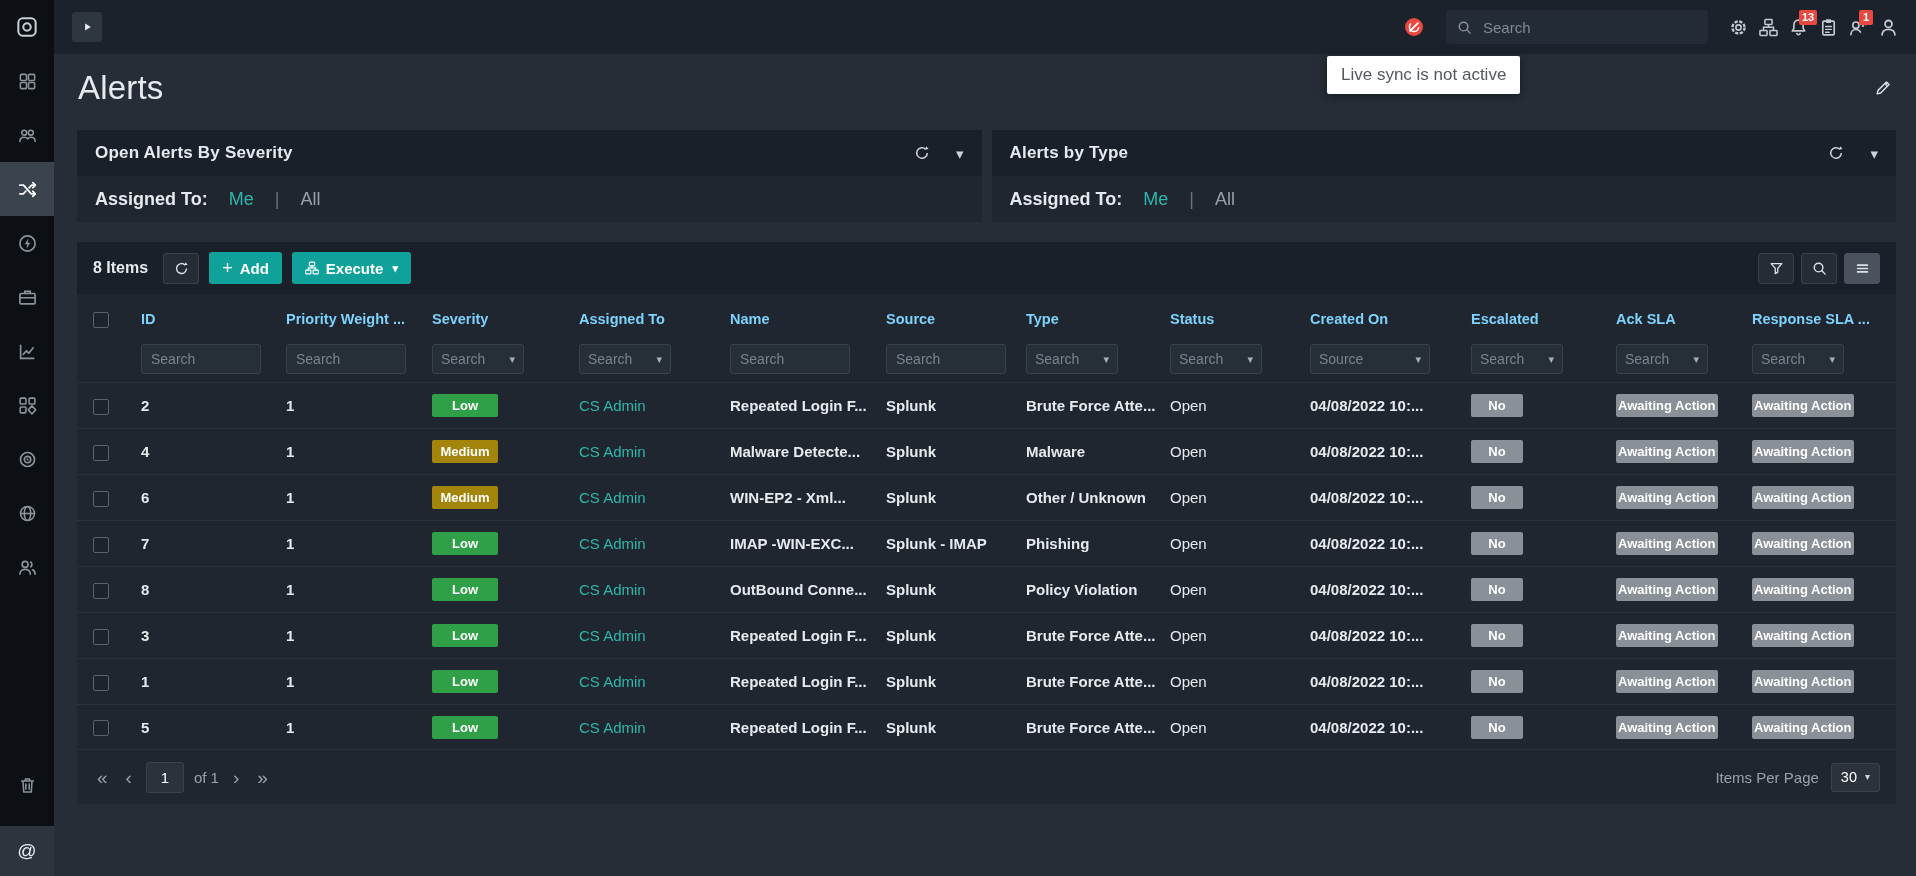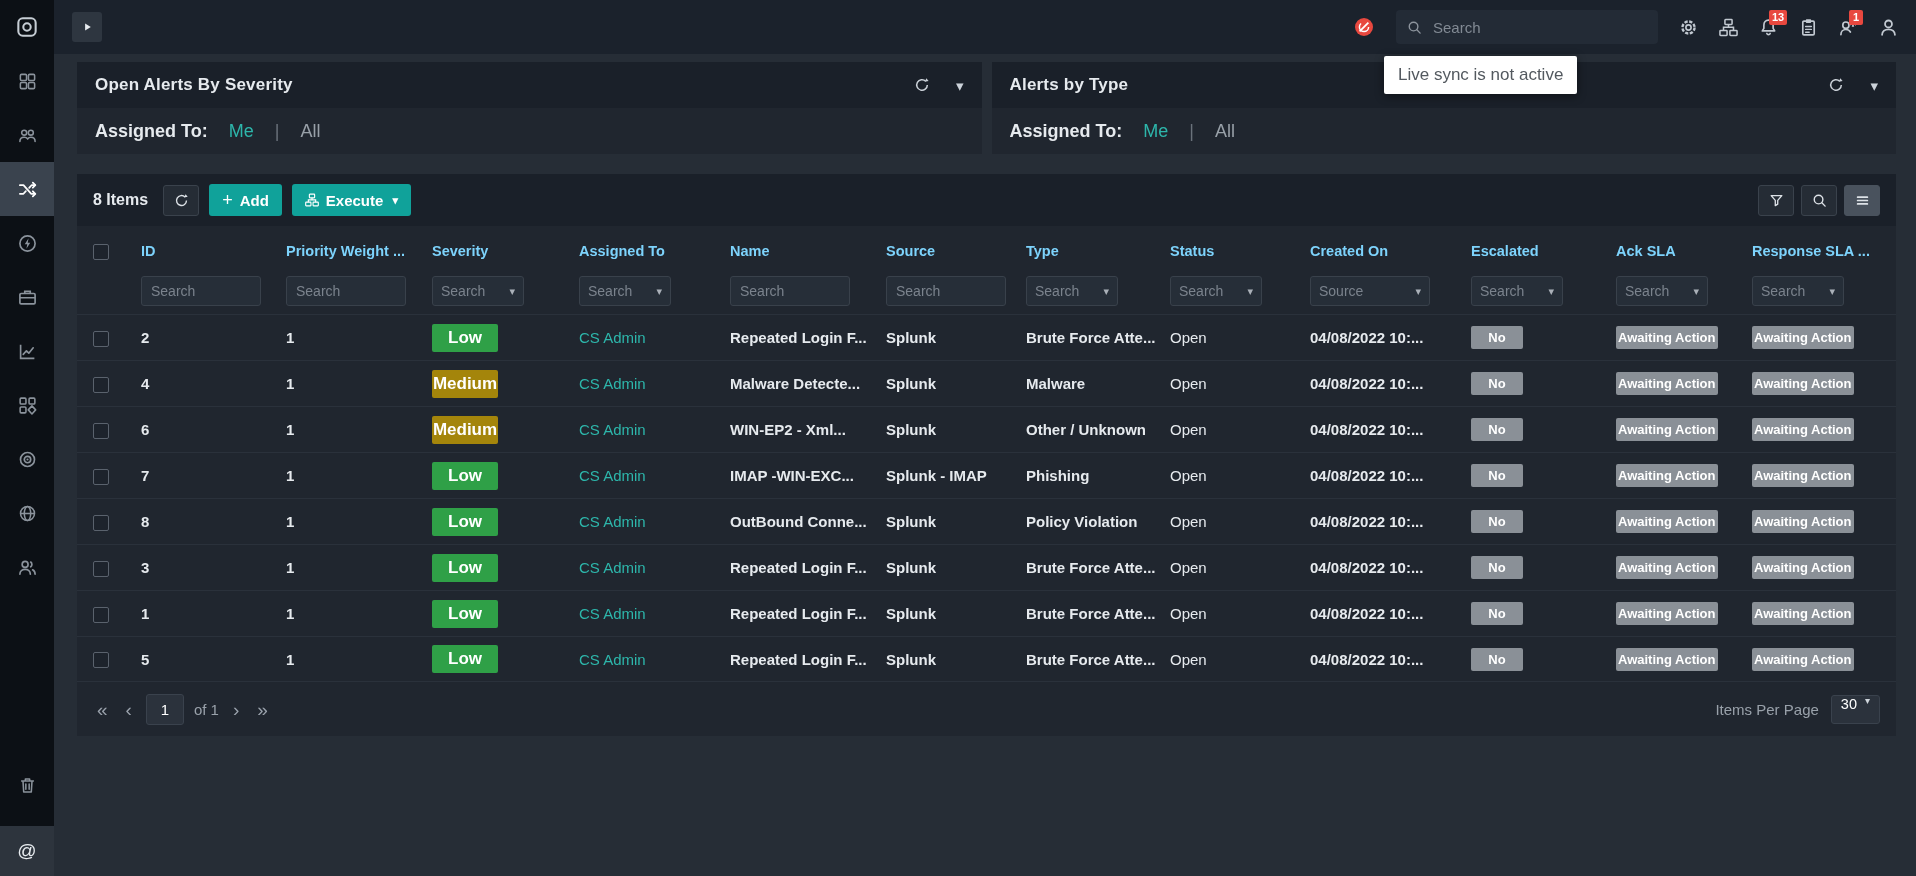--- a/index.html
+++ b/index.html
@@ -28,30 +28,30 @@
   .main{flex:1;display:flex;flex-direction:column;position:relative;min-width:0}
   .topbar{height:54px;background:#1b222c;display:flex;align-items:center;padding:0 18px;gap:14px;flex-shrink:0}
   .expand-btn{width:30px;height:30px;background:#2e3640;border:none;border-radius:3px;color:#e8ecf0;display:flex;align-items:center;justify-content:center;cursor:pointer;padding:0}
   .expand-btn .icon{width:12px;height:12px}
   .topbar-right{margin-left:auto;display:flex;align-items:center;gap:21px}
   .live-icon{display:flex;cursor:pointer}
   .search-box{width:262px;height:34px;background:#232b36;border-radius:4px;display:flex;align-items:center;padding:0 11px;gap:9px;color:#8d949d}
   .search-box .icon{width:15px;height:15px;flex-shrink:0}
   .search-box input{background:transparent;border:none;outline:none;color:#dfe4e9;font-size:15px;width:100%;font-family:inherit}
   .search-box input::placeholder{color:#828a94}
-  .topbar-icons{display:flex;align-items:center;gap:21px}
+  .topbar-icons{display:flex;align-items:center;gap:11px}
   .tb-icon{position:relative;color:#c2c9d1;cursor:pointer;display:flex}
   .tb-icon .icon{width:19px;height:19px}
   .nbadge{position:absolute;top:-8px;left:10px;background:var(--red);color:#fff;font-size:11px;font-weight:700;line-height:1;padding:2px 3px;border-radius:2px;min-width:14px;text-align:center}
   
   .page-header{height:68px;display:flex;align-items:center;padding:0 24px}
   .page-header h1{font-size:33px;font-weight:400;margin:0;letter-spacing:.2px}
   .edit-btn{margin-left:auto;color:#d8dde2;cursor:pointer;display:flex}
   .edit-btn .icon{width:18px;height:18px}
-  .tooltip{position:absolute;left:1330px;top:56px;background:#fff;color:#53595f;font-size:17px;padding:9px 14px;border-radius:2px;box-shadow:0 2px 10px rgba(0,0,0,.45);z-index:50;white-space:nowrap}
+  .tooltip{position:absolute;left:1273px;top:56px;background:#fff;color:#53595f;font-size:17px;padding:9px 14px;border-radius:2px;box-shadow:0 2px 10px rgba(0,0,0,.45);z-index:50;white-space:nowrap}
   
   .content{padding:8px 20px 0 23px;flex:1;min-height:0}
   .panels-row{display:flex;gap:10px;margin-bottom:20px}
   .panel{flex:1}
   .panel-head{background:#1a2029;height:46px;display:flex;align-items:center;padding:0 18px;gap:26px}
   .panel-title{font-size:17px;font-weight:700;letter-spacing:.2px;margin-right:auto}
   .panel-ctl{color:#ccd2d9;cursor:pointer;display:flex}
   .panel-ctl .icon{width:16px;height:16px}
   .caret{font-size:11px;color:#ccd2d9;line-height:1}
   .caret.big{font-size:15px;cursor:pointer}
@@ -80,30 +80,30 @@
   .tbl-filters{height:46px}
   .flt-input{width:120px;height:30px;background:#262e38;border:1px solid #39414b;border-radius:3px;color:#dfe4e9;font-size:14px;padding:0 9px;font-family:inherit;outline:none}
   .flt-input::placeholder{color:#7b838d}
   .flt-select{width:92px;height:30px;background:#262e38;border:1px solid #39414b;border-radius:3px;color:#7b838d;font-size:14px;display:flex;align-items:center;justify-content:space-between;padding:0 8px;cursor:pointer}
   .flt-select.wide{width:120px}
   .flt-select .caret{color:#aab0b8}
   .tbl-row{height:46px;border-top:1px solid #2a313b;font-size:15px;cursor:pointer}
   .tbl-row:last-child{border-bottom:1px solid #2a313b}
   .strong{font-weight:700}
   .cb{width:16px;height:16px;border:1px solid #5a626d;border-radius:2px;background:#1d232c;display:inline-block;cursor:pointer;vertical-align:middle}
-  .badge-sev{display:inline-block;min-width:66px;text-align:center;padding:4px 0;border-radius:2px;font-size:17px;font-weight:700;color:#fff}
+  .badge-sev{display:inline-block;min-width:66px;text-align:center;padding:4px 0;border-radius:2px;font-size:13px;font-weight:700;color:#fff}
   .sev-low{background:var(--green)}
   .sev-medium{background:var(--yellow)}
   .badge-gray{display:inline-block;min-width:52px;text-align:center;padding:4px 2px;border-radius:2px;font-size:13px;font-weight:700;color:#fff;background:var(--gray)}
   
   .tp-pagination{height:54px;display:flex;align-items:center;padding:0 16px;gap:10px;color:#99a1aa;font-size:15px}
   .pg-btn{background:none;border:none;color:#9aa2ac;font-size:19px;cursor:pointer;padding:0 4px;font-family:inherit;line-height:1}
   .pg-current{width:38px;height:31px;background:#2b323c;border:1px solid #3a424d;border-radius:3px;color:#fff;display:flex;align-items:center;justify-content:center;font-size:15px;cursor:pointer}
   .pg-right{margin-left:auto;display:flex;align-items:center;gap:12px}
-  .ipp-select{height:29px;background:#2b323c;border:1px solid #3a424d;border-radius:3px;color:#fff;display:flex;gap:8px;padding:0 9px;font-size:14.5px;cursor:pointer}
+  .ipp-select{height:29px;background:#2b323c;border:1px solid #3a424d;border-radius:3px;color:#fff;display:flex;align-items:center;gap:8px;padding:0 9px;font-size:14.5px;cursor:pointer}
   .ipp-select .caret{color:#cfd5db;font-size:10px}
   .icon{display:block}
 </style>
 </head>
 <body>
 
 <svg xmlns="http://www.w3.org/2000/svg" style="position:absolute;width:0;height:0;overflow:hidden" aria-hidden="true">
 <defs>
 <symbol id="i-play" viewBox="0 0 16 16">
         <path d="M5.5 3.2v9.6l7.6-4.8z" fill="currentColor"></path>
@@ -335,20 +335,28 @@
             </div>
             <div class="tb-icon">
               <svg viewBox="0 0 16 16" class="icon">
                 <use href="#i-person" xlink:href="#i-person"></use>
               </svg>
             </div>
           </div>
       </div>
     </header>
 
+    <div class="page-header">
+      <h1>Alerts</h1>
+      <span class="edit-btn">
+        <svg class="icon" viewBox="0 0 16 16">
+            <use href="#i-pencil" xlink:href="#i-pencil"></use>
+          </svg>
+      </span>
+    </div>
 
     <div class="tooltip">Live sync is not active</div>
 
     <div class="content">
       <div class="panels-row" id="panelsRow">
           <section class="panel">
             <div class="panel-head">
               <span class="panel-title">Open Alerts By Severity</span>
               <span class="panel-ctl">
                 <svg viewBox="0 0 16 16" class="icon">

